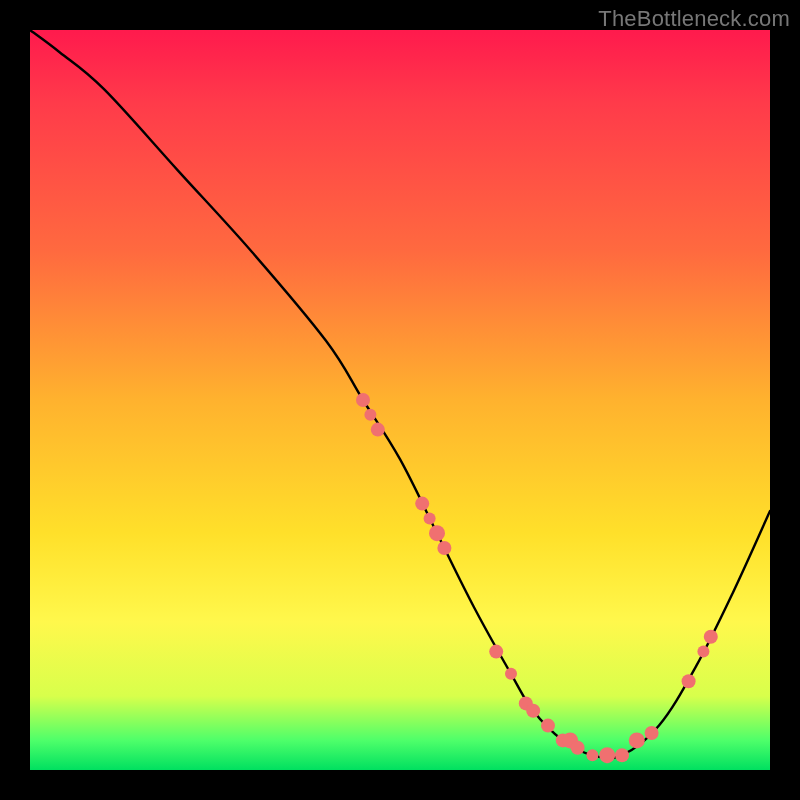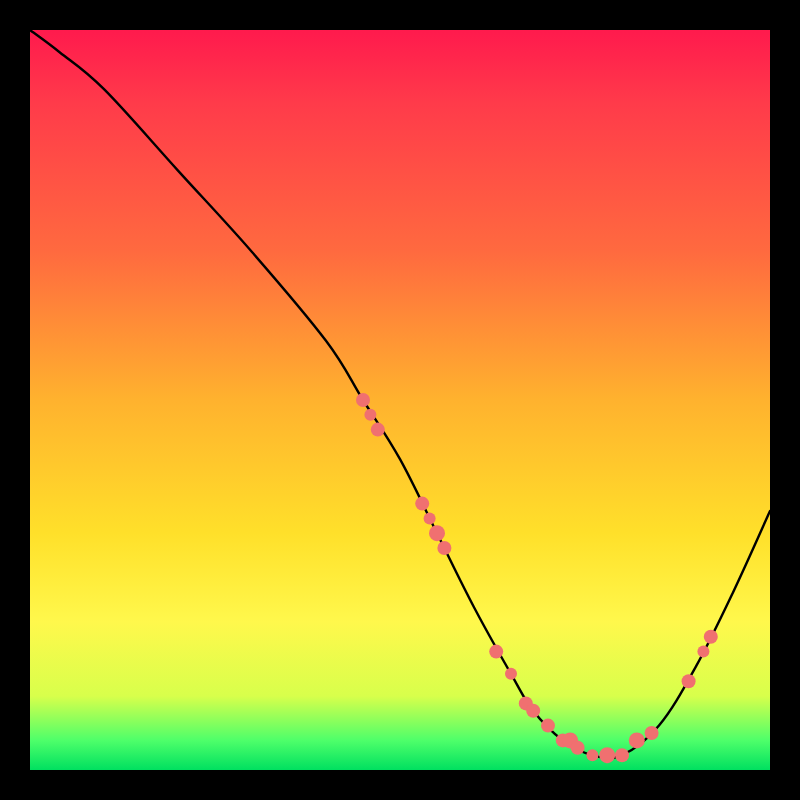--- a/index.html
+++ b/index.html
@@ -56,20 +56,21 @@
     width: 740px;
     height: 740px;
     overflow: visible;
   }
 </style>
 </head>
 <body>
 
 <div class="frame">
 
+  <div class="watermark">TheBottleneck.com</div>
 
   <div class="plot-area">
     <svg class="curve" viewBox="0 0 740 740">
       <path id="curve-path" fill="none" stroke="#000000" stroke-width="2.4" stroke-linecap="round" stroke-linejoin="round" d="M 0.0 0.0 C 5.3 4.0, 16.3 11.5, 29.6 22.2 C 42.9 32.9, 52.7 37.9, 74.0 59.2 C 95.3 80.5, 121.4 111.3, 148.0 140.6 C 174.6 169.9, 195.4 191.4, 222.0 222.0 C 248.6 252.6, 276.0 284.2, 296.0 310.8 C 316.0 337.4, 319.7 348.7, 333.0 370.0 C 346.3 391.3, 356.7 405.2, 370.0 429.2 C 383.3 453.2, 393.7 476.6, 407.0 503.2 C 420.3 529.8, 430.7 551.9, 444.0 577.2 C 457.3 602.5, 470.3 625.2, 481.0 643.8 C 491.7 662.4, 493.9 668.8, 503.2 680.8 C 512.5 692.8, 522.1 702.4, 532.8 710.4 C 543.5 718.4, 551.7 722.5, 562.4 725.2 C 573.1 727.9, 580.0 730.5, 592.0 725.2 C 604.0 719.9, 615.7 711.6, 629.0 695.6 C 642.3 679.6, 652.7 660.4, 666.0 636.4 C 679.3 612.4, 689.7 590.4, 703.0 562.4 C 716.3 534.4, 733.3 495.7, 740.0 481.0"></path>
       <g id="markers-group">
           <circle cx="333.0" cy="370.0" r="7" fill="#f07070"></circle>
           <circle cx="340.4" cy="384.8" r="6" fill="#f07070"></circle>
           <circle cx="347.8" cy="399.6" r="7" fill="#f07070"></circle>
           <circle cx="392.2" cy="473.6" r="7" fill="#f07070"></circle>
           <circle cx="399.6" cy="488.4" r="6" fill="#f07070"></circle>

